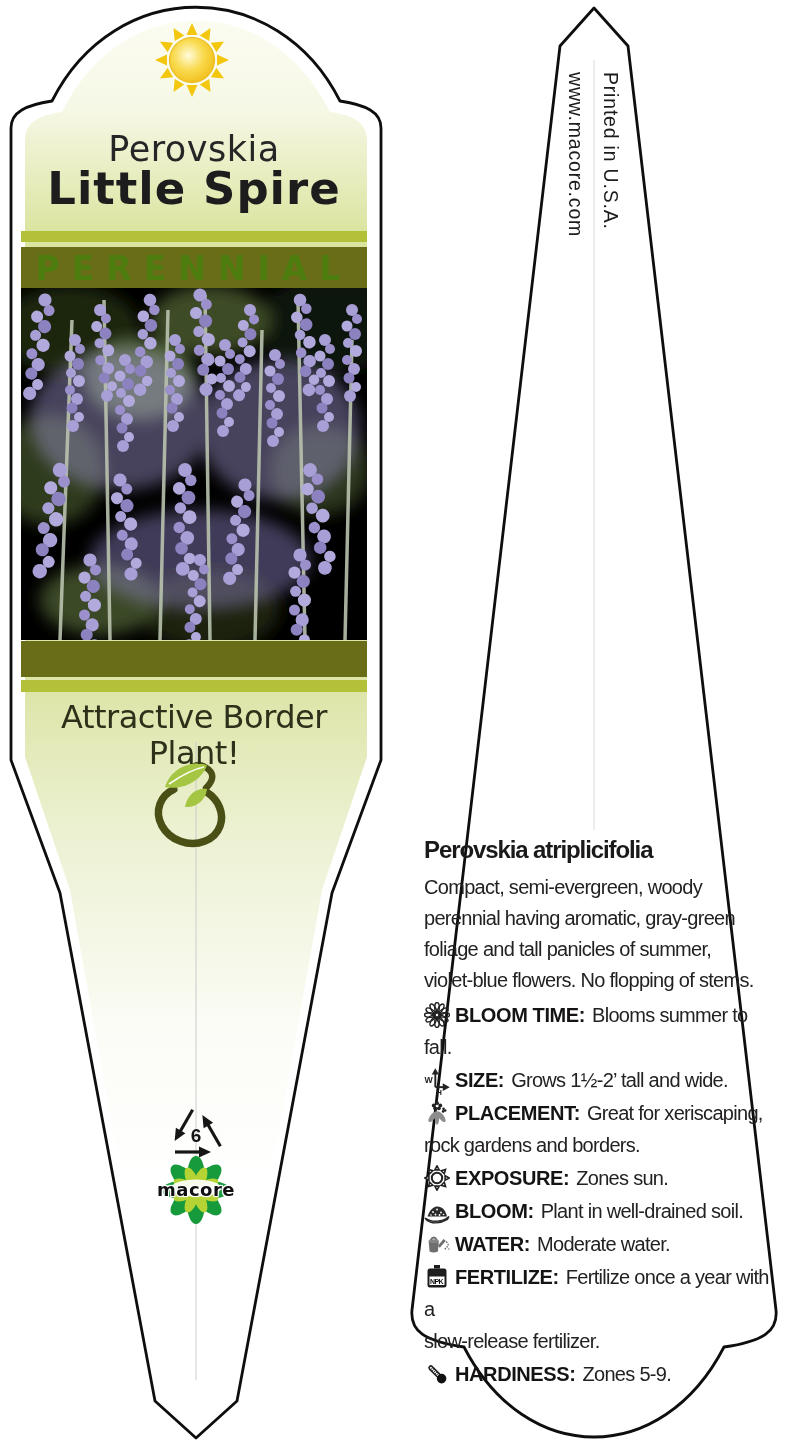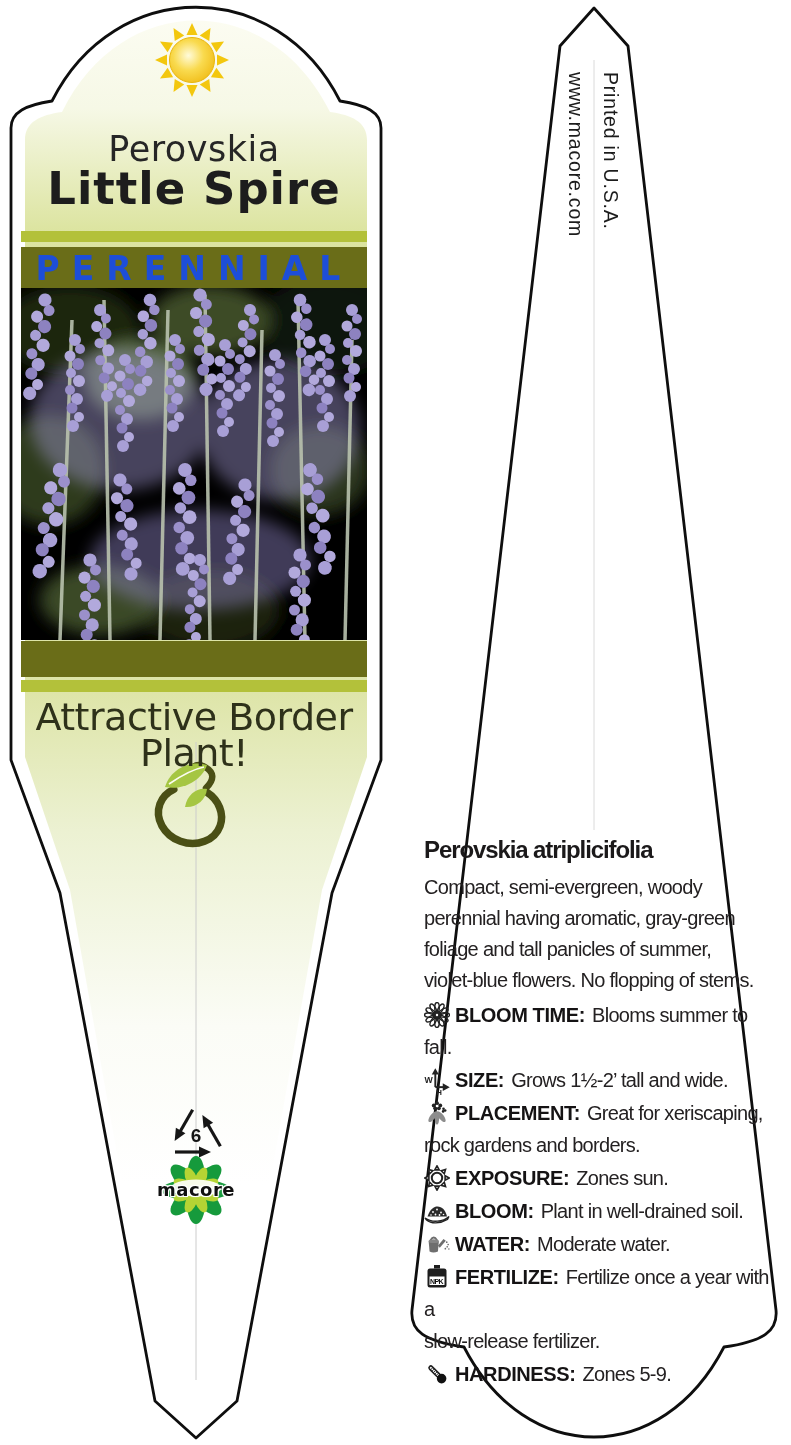--- a/index.html
+++ b/index.html
@@ -7,22 +7,22 @@
          font-family:"Liberation Sans",sans-serif;}
   .abs{position:absolute;}
   svg{display:block;}
   
   .f-center{left:21px;width:346px;text-align:center;}
   .f-title1{top:130px;font-family:"DejaVu Sans",sans-serif;font-size:35px;line-height:38px;
             color:#262626;letter-spacing:.5px;}
   .f-title2{top:164px;font-family:"DejaVu Sans",sans-serif;font-size:45px;line-height:50px;
             font-weight:bold;color:#1d1d1d;letter-spacing:1px;}
   .f-perennial{top:251px;height:40px;line-height:36px;font-family:"DejaVu Sans",sans-serif;
-            font-size:33px;font-weight:bold;color:#1d4ed8;letter-spacing:12px;margin-right:-12px;text-align:center;}
-  .f-tagline{top:699px;font-family:"DejaVu Sans",sans-serif;font-size:38px;line-height:36px;
+            font-size:33px;font-weight:bold;color:#4d7c0f;letter-spacing:12px;margin-right:-12px;text-align:center;}
+  .f-tagline{top:699px;font-family:"DejaVu Sans",sans-serif;font-size:32px;line-height:36px;
             color:#2e311a;letter-spacing:-.5px;}
   .f-six{top:1125px;left:176px;width:40px;text-align:center;font-size:19px;font-weight:bold;color:#141414;}
   .f-macore{top:1179px;left:126px;width:140px;text-align:center;
             font-family:"DejaVu Sans",sans-serif;font-size:18px;font-weight:bold;color:#101010;
             letter-spacing:.5px;
             text-shadow:-1px -1px 0 #fff,1px -1px 0 #fff,-1px 1px 0 #fff,1px 1px 0 #fff,0 0 3px #fff;}
   
   .tag-back{left:394px;top:0;width:397px;height:1445px;}
   .b-vert{left:164px;top:72px;writing-mode:vertical-rl;text-orientation:mixed;
           font-size:19.5px;line-height:1.8;letter-spacing:.8px;color:#1c1c1c;}

